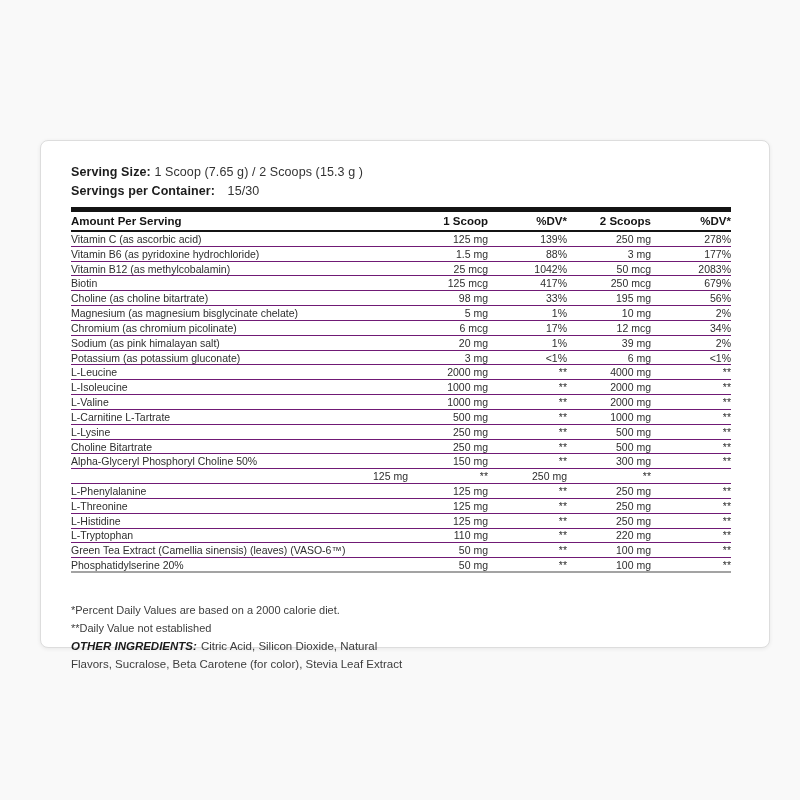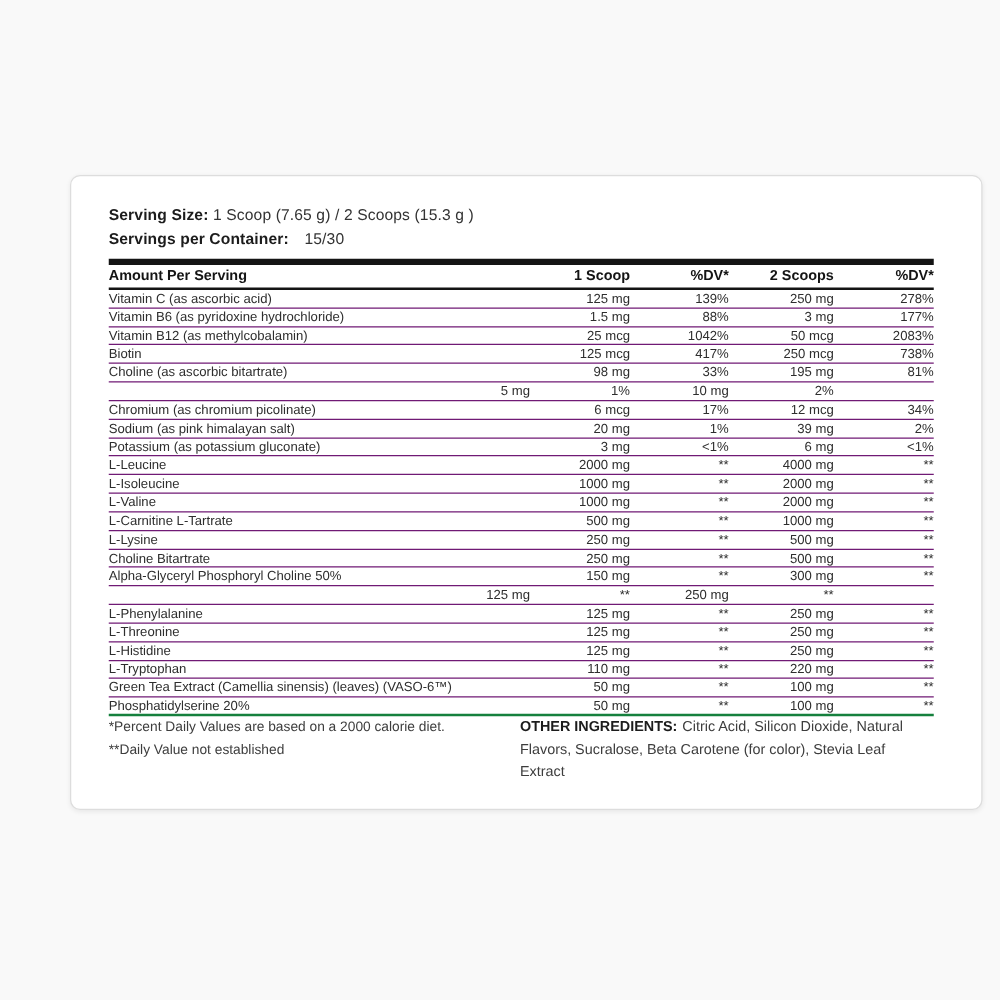--- a/index.html
+++ b/index.html
@@ -5,21 +5,21 @@
   * { margin: 0; padding: 0; box-sizing: border-box; }
   html, body { width: 800px; height: 800px; }
   body {
     background: #f9f9f9;
     font-family: "Liberation Sans", "DejaVu Sans", sans-serif;
     color: #2d2d2d;
     position: relative;
   }
   .card {
     position: absolute;
-    left: 56px; top: 140px;
+    left: 40px; top: 140px;
     width: 730px; height: 508px;
     background: #ffffff;
     border: 1px solid #dddddd;
     border-radius: 8px;
     box-shadow: 0 1px 4px rgba(0,0,0,0.07);
     padding: 22px 38px 0 30px;
   }
   .serving-line {
     font-size: 12.5px;
     line-height: 19px;
@@ -46,38 +46,39 @@
     color: #141414;
     border-bottom: 2.5px solid #141414;
   }
   .trow {
     height: 14.83px;
     font-size: 10.5px;
     color: #2e2e2e;
     border-bottom: 1px solid #701a75;
     white-space: nowrap;
   }
-  .trow:last-child { border-bottom: 2px solid #15803d; }
+  .trow:last-child { border-bottom: 2px solid #a3a3a3; }
   .footer {
-    margin-top: 0;
+    margin-top: 28px;
     display: flex;
+    flex-direction: column;
   }
   .footnotes {
     width: 330px;
     font-size: 11px;
     line-height: 18px;
     color: #3d3d3d;
   }
   .other-ing {
     width: 332px;
     font-size: 11.5px;
     line-height: 18px;
     color: #3d3d3d;
   }
-  .other-ing .b { margin-right: 4px; }
+  .other-ing .b { margin-right: 4px; font-style: italic; }
 </style>
 </head>
 <body>
 
 <div class="card">
 
   <div class="serving-line">
     <span class="b">Serving Size:</span>
     <span>1 Scoop (7.65 g) / 2 Scoops (15.3 g )</span>
   </div>
@@ -120,32 +121,33 @@
       <span class="c cell-dv1">1042%</span>
       <span class="c cell-scoop2">50 mcg</span>
       <span class="c cell-dv2">2083%</span>
     </div>
 
     <div class="grid-row trow">
       <span class="cell-name">Biotin</span>
       <span class="c cell-scoop1">125 mcg</span>
       <span class="c cell-dv1">417%</span>
       <span class="c cell-scoop2">250 mcg</span>
-      <span class="c cell-dv2">738%</span>
-    </div>
-
-    <div class="grid-row trow">
-      <span class="cell-name">Choline (as ascorbic bitartrate)</span>
+      <span class="c cell-dv2">679%</span>
+    </div>
+
+    <div class="grid-row trow">
+      <span class="cell-name">Choline (as choline bitartrate)</span>
       <span class="c cell-scoop1">98 mg</span>
       <span class="c cell-dv1">33%</span>
       <span class="c cell-scoop2">195 mg</span>
-      <span class="c cell-dv2">81%</span>
-    </div>
-
-    <div class="grid-row trow">
+      <span class="c cell-dv2">56%</span>
+    </div>
+
+    <div class="grid-row trow">
+      <span class="cell-name">Magnesium (as magnesium bisglycinate chelate)</span>
       <span class="c cell-scoop1">5 mg</span>
       <span class="c cell-dv1">1%</span>
       <span class="c cell-scoop2">10 mg</span>
       <span class="c cell-dv2">2%</span>
     </div>
 
     <div class="grid-row trow">
       <span class="cell-name">Chromium (as chromium picolinate)</span>
       <span class="c cell-scoop1">6 mcg</span>
       <span class="c cell-dv1">17%</span>

